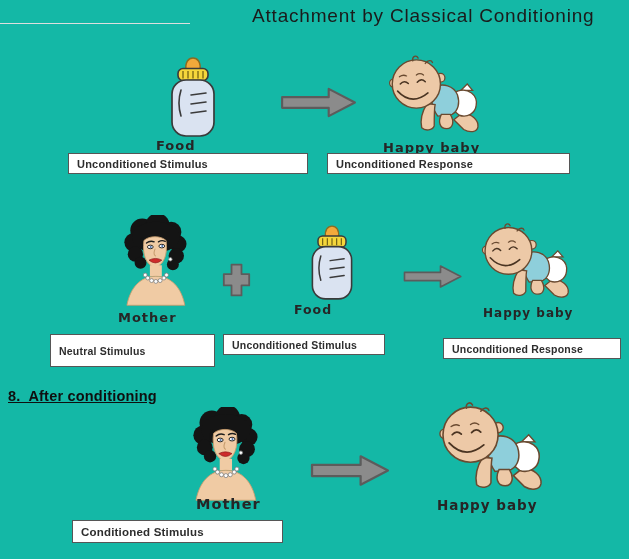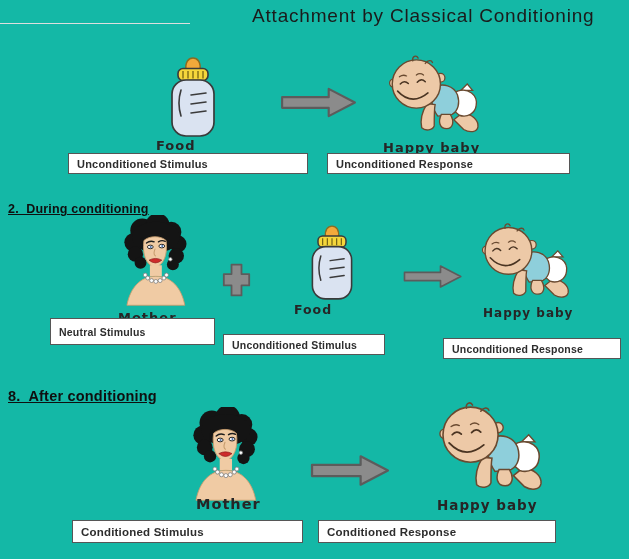--- a/index.html
+++ b/index.html
@@ -123,40 +123,39 @@
       <use href="#sym-baby"></use>
     </svg>
   <div class="abs cap-label" style="left:383px;top:140px;width:104px;font-size:13px">Happy baby</div>
   <div class="abs term-box" style="left:68px;top:153px;width:240px;height:21px">
     <span style="font-size:11px">Unconditioned Stimulus</span>
   </div>
   <div class="abs term-box" style="left:327px;top:153px;width:243px;height:21px">
     <span style="font-size:11px">Unconditioned Response</span>
   </div>
 
-  <div class="abs section-heading" style="left:8px;top:202px;font-size:12.5px">2.  During conditioning</div>
   <svg class="icon" style="left:116px;top:215px;width:78px;height:92px">
       <use href="#sym-mother"></use>
     </svg>
   <div class="abs cap-label" style="left:118px;top:310px;width:74px;font-size:13px">Mother</div>
   <svg class="icon" style="left:222px;top:262px;width:29px;height:36px">
       <use href="#sym-plus"></use>
     </svg>
   <svg class="icon" style="left:304px;top:224px;width:56px;height:77px">
       <use href="#sym-bottle"></use>
     </svg>
   <div class="abs cap-label" style="left:294px;top:302px;width:76px;font-size:12.5px">Food</div>
   <svg class="icon" style="left:403px;top:261px;width:60px;height:31px">
       <use href="#sym-arrow"></use>
     </svg>
   <svg class="icon" style="left:479px;top:218px;width:97px;height:90px">
       <use href="#sym-baby"></use>
     </svg>
   <div class="abs cap-label" style="left:483px;top:306px;width:94px;font-size:12px">Happy baby</div>
-  <div class="abs term-box" style="left:50px;top:318px;width:165px;height:27px">
+  <div class="abs term-box" style="left:50px;top:334px;width:165px;height:33px">
     <span style="font-size:10.5px">Neutral Stimulus</span>
   </div>
   <div class="abs term-box" style="left:223px;top:334px;width:162px;height:21px">
     <span style="font-size:10.5px">Unconditioned Stimulus</span>
   </div>
   <div class="abs term-box" style="left:443px;top:338px;width:178px;height:21px">
     <span style="font-size:10.5px">Unconditioned Response</span>
   </div>
 
   <div class="abs section-heading" style="left:8px;top:388px;font-size:14.5px">8.  After conditioning</div>
@@ -164,20 +163,17 @@
       <use href="#sym-mother"></use>
     </svg>
   <div class="abs cap-label" style="left:196px;top:496px;width:72px;font-size:14.5px">Mother</div>
   <svg class="icon" style="left:310px;top:453px;width:81px;height:35px">
       <use href="#sym-arrow"></use>
     </svg>
   <svg class="icon" style="left:431px;top:400px;width:124px;height:98px">
       <use href="#sym-baby"></use>
     </svg>
   <div class="abs cap-label" style="left:437px;top:497px;width:112px;font-size:13.5px">Happy baby</div>
-  <div class="abs term-box" style="left:72px;top:520px;width:231px;height:23px">
+  <div class="abs term-box" style="left:72px;top:520px;width:211px;height:23px">
     <span style="font-size:11.5px">Conditioned Stimulus</span>
-  </div>
-  <div class="abs term-box" style="left:318px;top:520px;width:238px;height:23px">
-    <span style="font-size:11.5px">Conditioned Response</span>
   </div>
 
 </div>
 
 </body></html>

